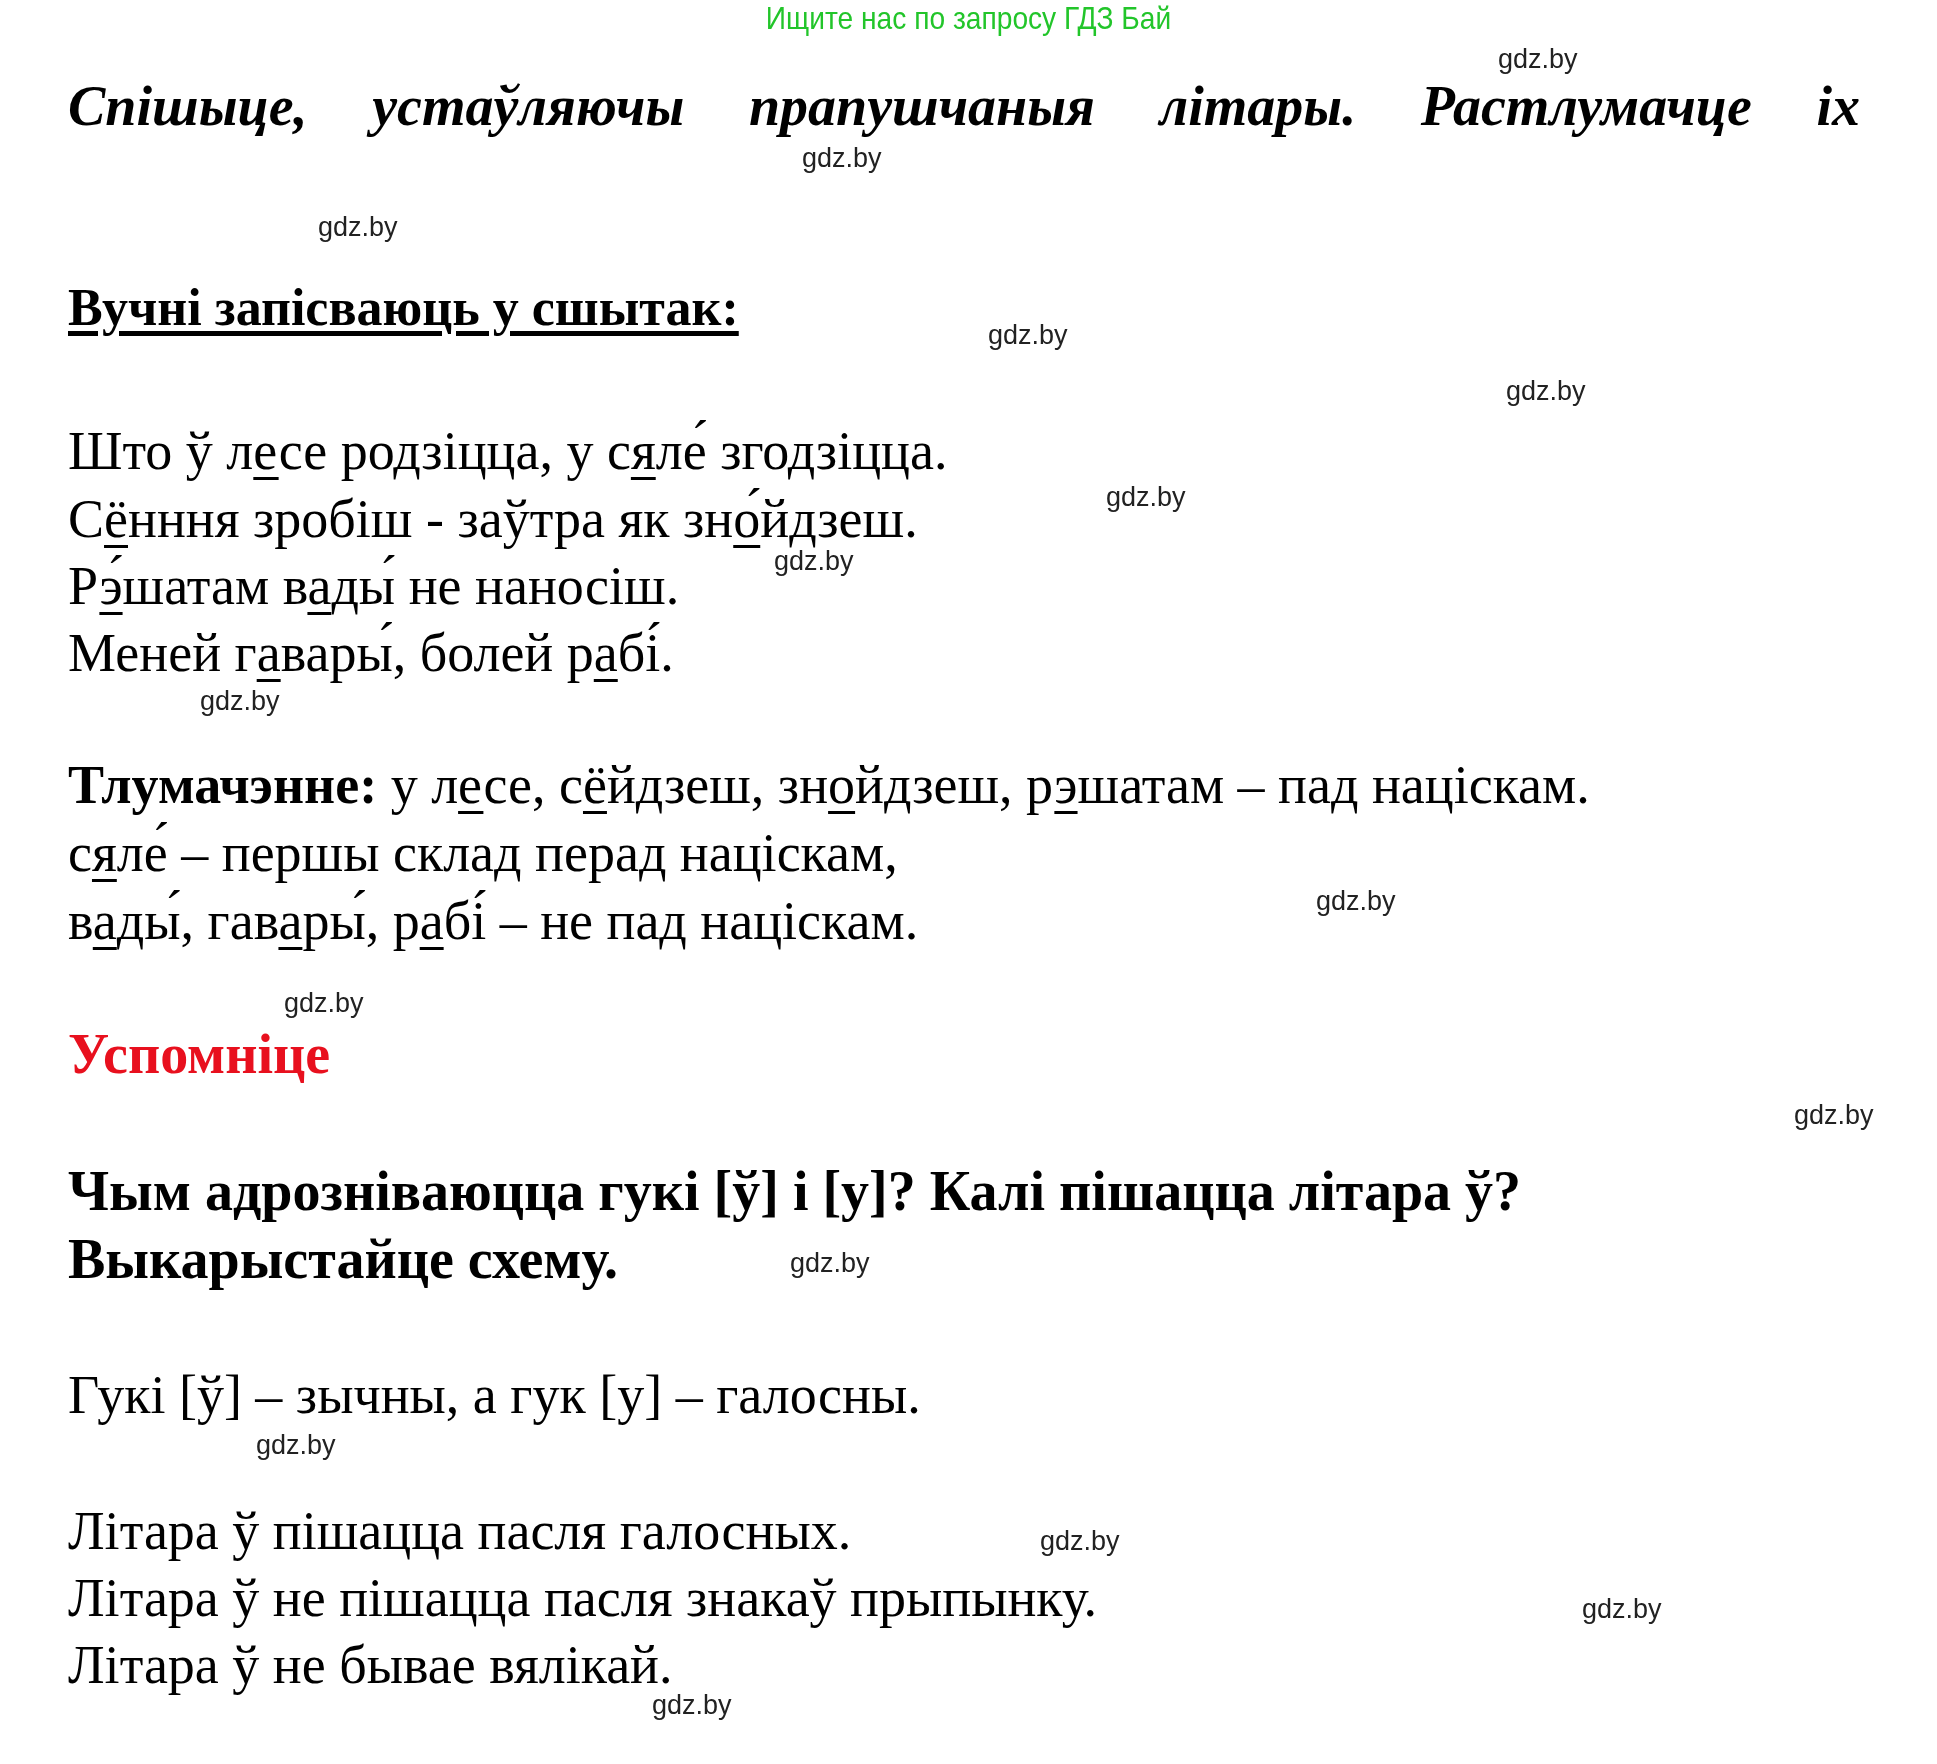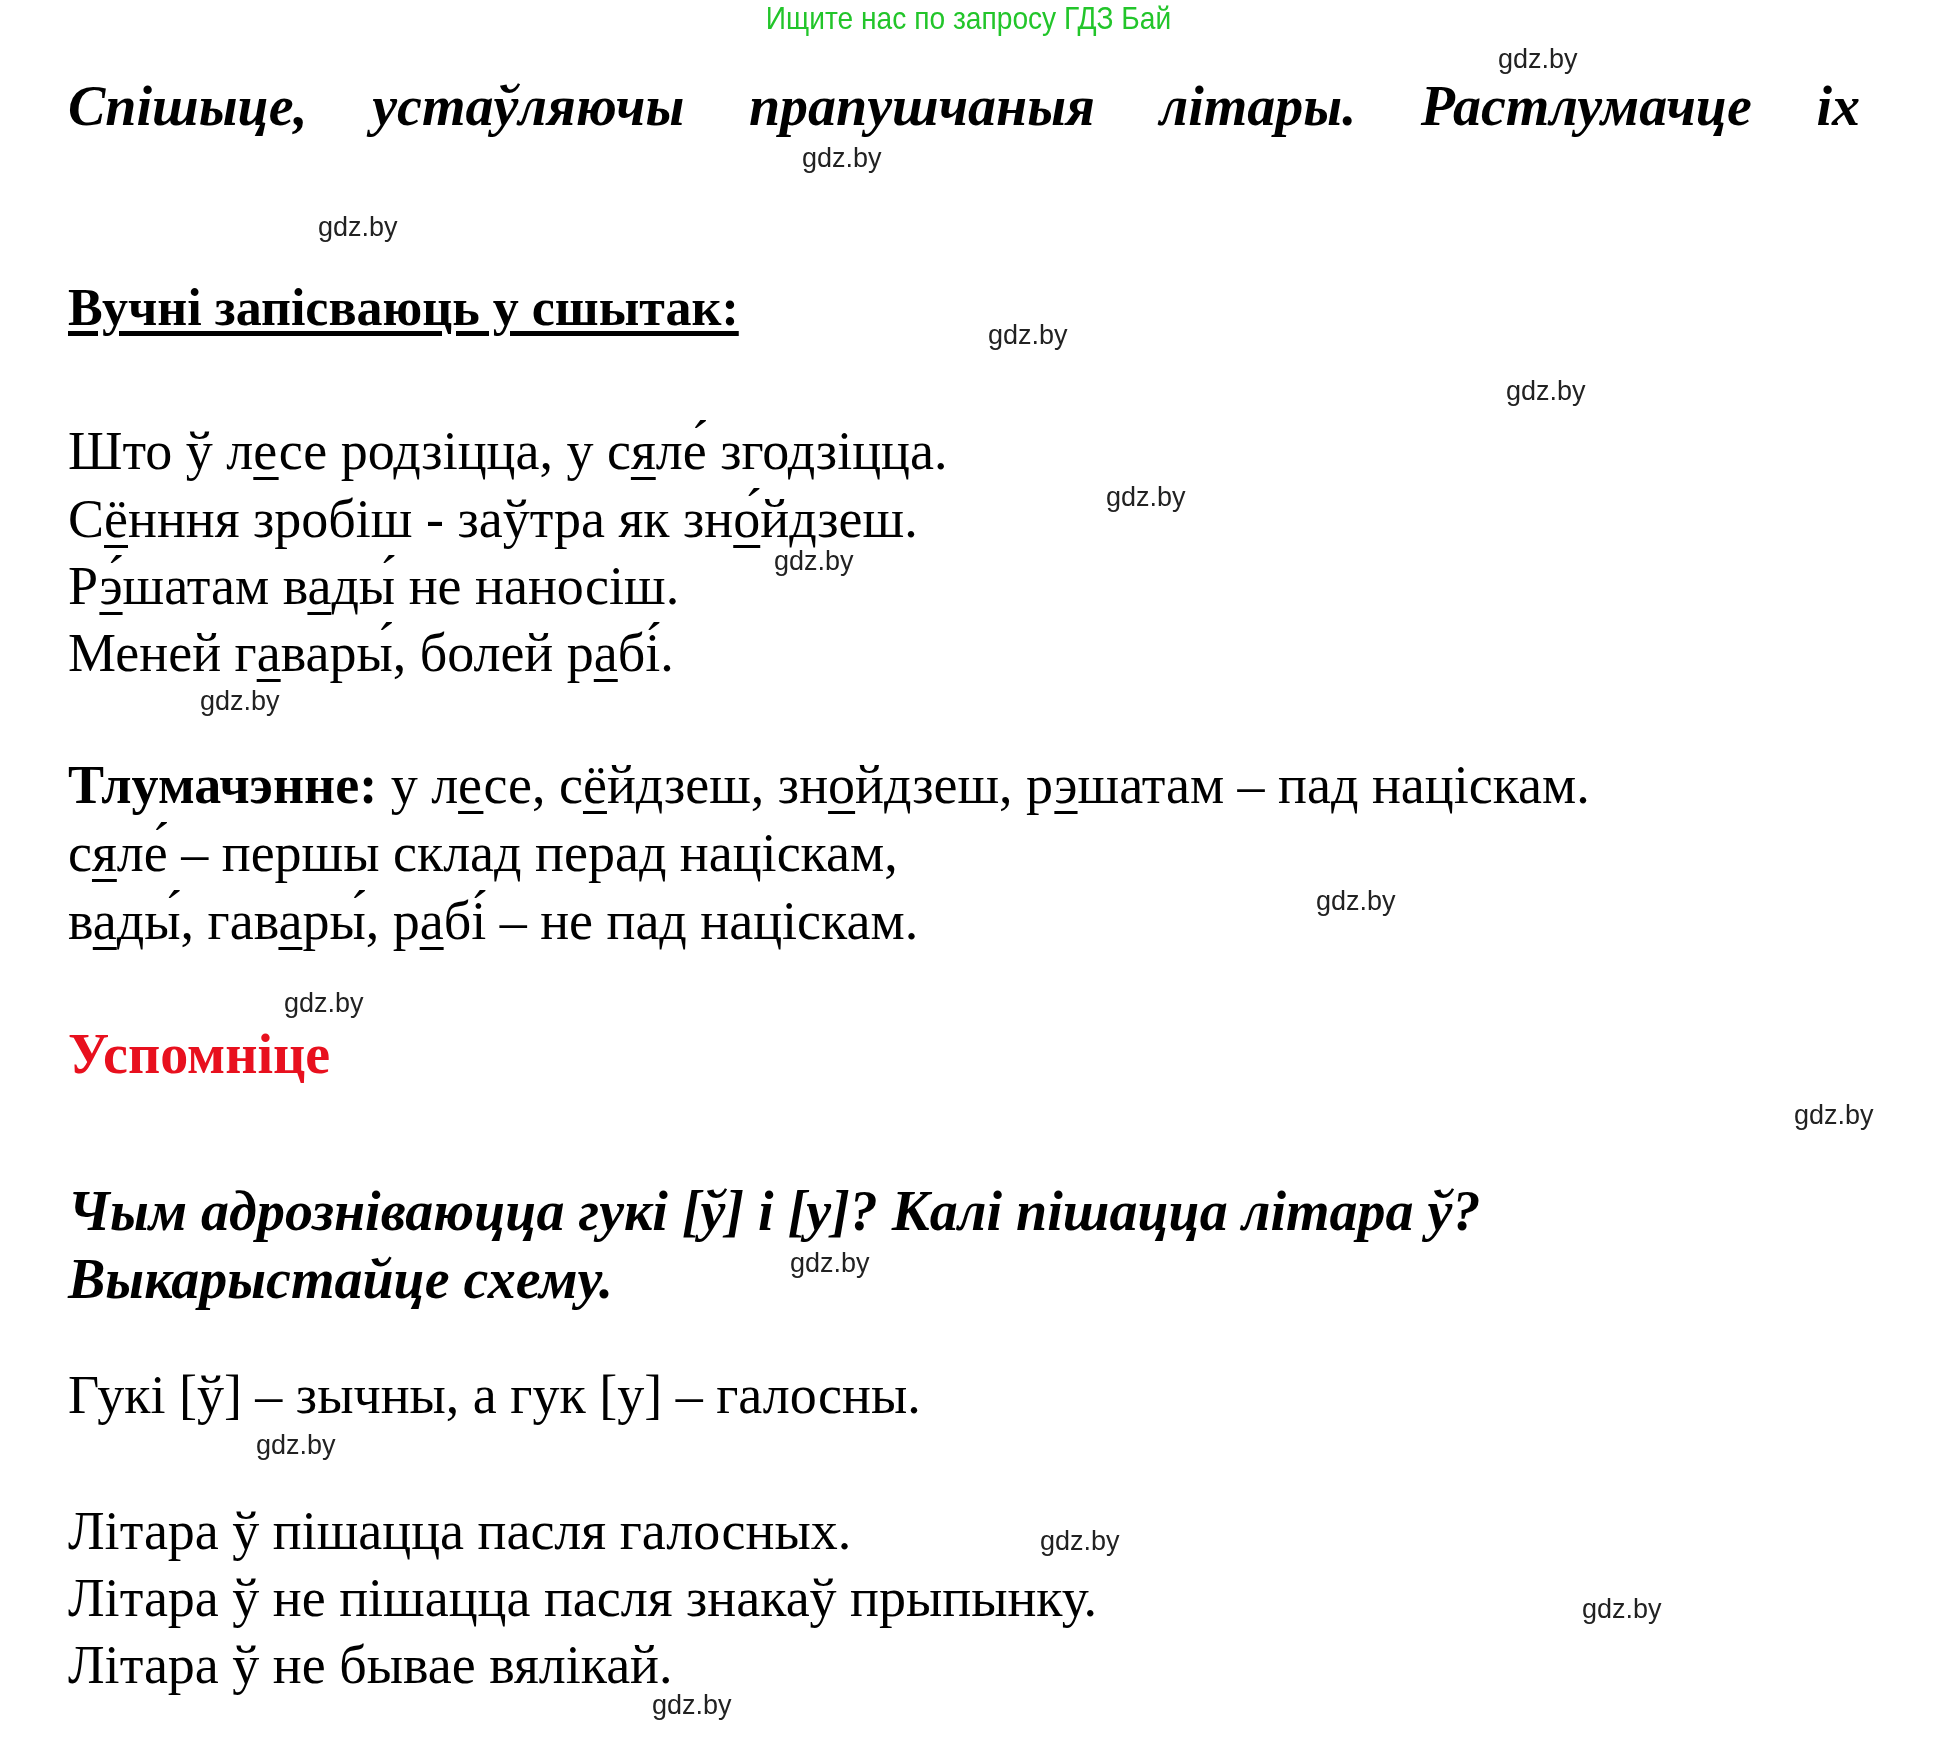--- a/index.html
+++ b/index.html
@@ -8,21 +8,21 @@
     .serif { font-family: "Liberation Serif", "DejaVu Serif", serif; color: #000; }
     .sans { font-family: "Liberation Sans", "DejaVu Sans", sans-serif; }
     .top-banner { left: 0; width: 1937px; top: 0; text-align: center; font-size: 32px; line-height: 36px; color: #22c52a; transform: scaleX(0.88); }
     .task-title { left: 68px; top: 72px; width: 1792px; font-size: 56px; font-weight: bold; font-style: italic; line-height: 68px; text-align: justify; text-align-last: left; white-space: normal; }
     .task-title .l1 { display: block; text-align: justify; text-align-last: justify; font-family: Liberation Serif, serif; }
     .notebook-head { left: 68px; top: 278px; font-size: 52px; font-weight: bold; text-decoration: underline; text-decoration-thickness: 5px; text-underline-offset: 6px; }
     .line { left: 68px; font-size: 54px; line-height: 66px; }
     .u { text-decoration: underline; text-decoration-thickness: 3px; text-underline-offset: 8px; }
     .explain-label { font-weight: bold; text-align: right; }
     .remember { left: 68px; top: 1022px; font-size: 56px; font-weight: bold; color: #e8101e; }
-    .question { left: 68px; font-size: 56px; font-weight: bold; font-style: italic; line-height: 66px; margin-top: 20px; }
+    .question { left: 68px; font-size: 56px; font-weight: bold; line-height: 66px; }
     .wm { font-size: 27px; color: #222222; }
     .footer { left: 0; width: 1937px; top: 1728px; text-align: center; font-size: 32px; color: #4b0f8c; margin-top: 42px; }
   </style>
 </head>
 <body>
 
 <div class="abs sans top-banner">Ищите нас по запросу ГДЗ Бай</div>
 
 <div class="abs serif task-title">
   <span class="l1">Спішыце, устаўляючы прапушчаныя літары. Растлумачце іх</span>

